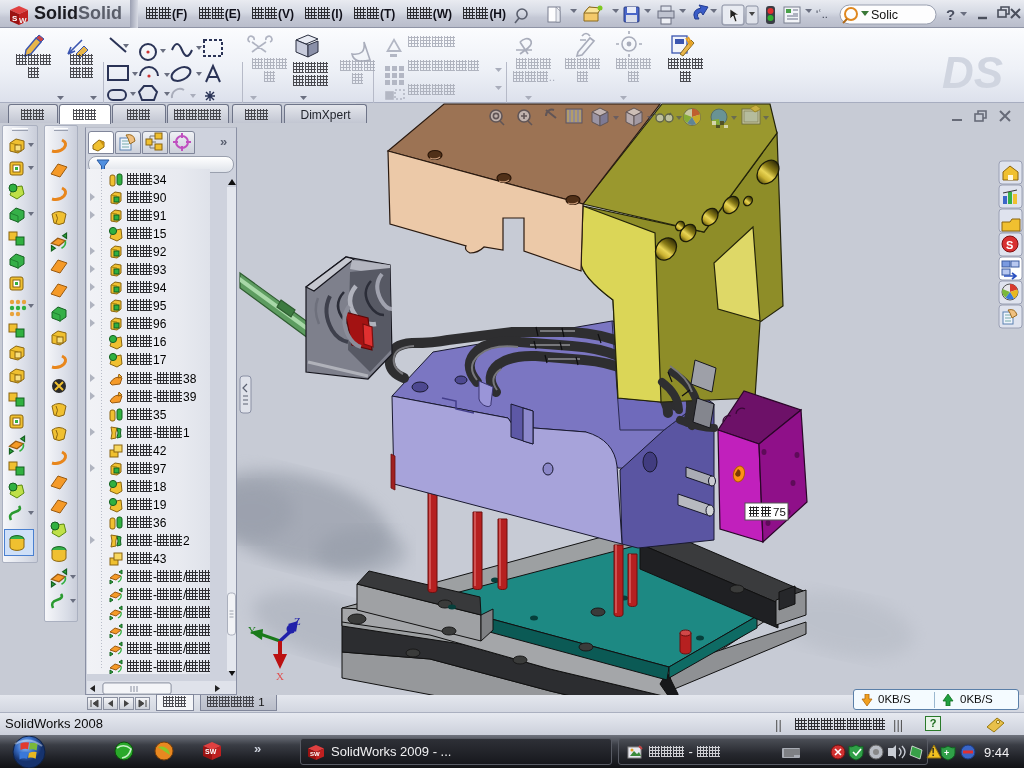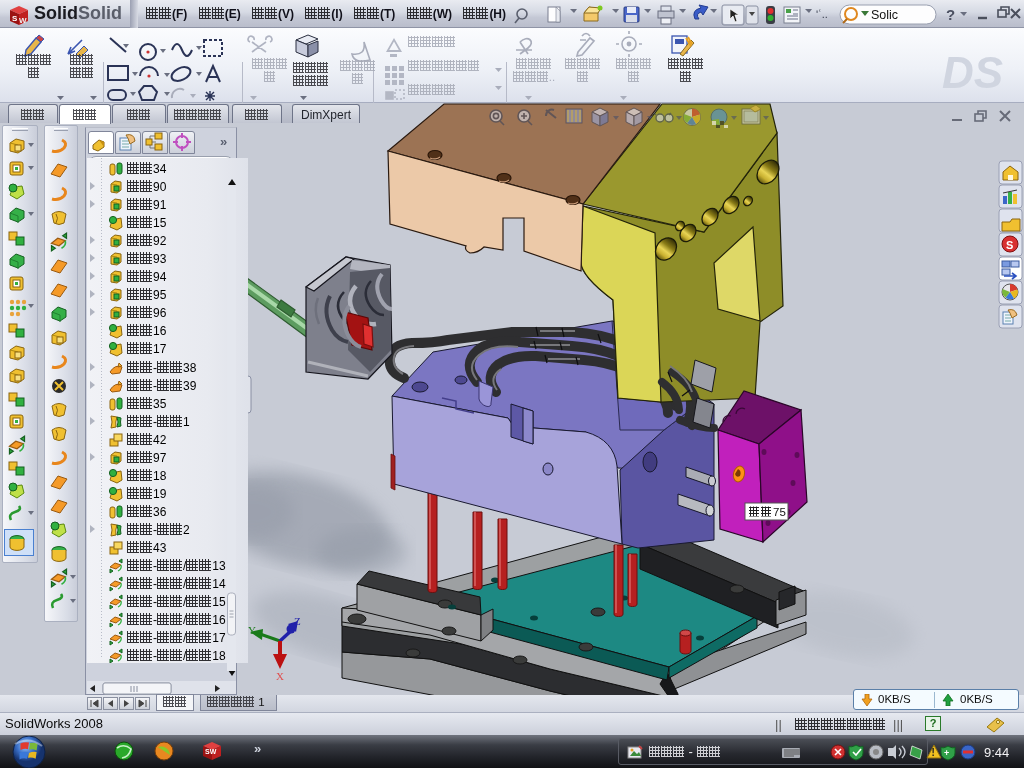--- a/index.html
+++ b/index.html
@@ -18,21 +18,21 @@
 .tlab{position:absolute;font-size:11.5px;color:#1c2030;text-align:center;line-height:13px}
 .tlabg{color:#a9adbb}
 
 #tabrow{left:0;top:103px;width:356px;height:20px;z-index:2;background:linear-gradient(#ccd0da,#b4b8c6)}
 .tab{position:absolute;top:1px;height:19px;background:linear-gradient(#e4e6ec,#c2c6d2);border:1px solid #6e7488;border-bottom:none;border-radius:3px 3px 0 0;font-size:12px;color:#23262e;text-align:center;padding-top:3px}
 .tabact{background:#fff;height:20px;z-index:3}
 
 #fmp{left:85px;top:127px;width:152px;height:568px;background:#ced2dd;border:1px solid #8a90a4;border-top:1px solid #b9bdc9}
 .ftab{position:absolute;top:3px;width:26px;height:23px;border:1px solid #80869a;border-radius:3px 3px 0 0;background:linear-gradient(#eff1f5,#ccd0da)}
 #filterbox{position:absolute;left:2px;top:28px;width:146px;height:17px;border:1px solid #9aa0ae;border-radius:8px;background:linear-gradient(#fff,#dfe3ea)}
-#tree{position:absolute;left:1px;top:30px;width:161px;height:505px;background:linear-gradient(90deg,#f1f2f6,#e8eaf0 75%,#dfe2ea);overflow:hidden}
+#tree{position:absolute;left:1px;top:41px;width:123px;height:505px;background:linear-gradient(90deg,#f1f2f6,#e8eaf0 75%,#dfe2ea);overflow:hidden}
 .trow{position:absolute;left:0;width:149px;height:18px;font-size:12px;color:#000;white-space:nowrap}
 .exp{position:absolute;left:3px;top:4px;width:0;height:0;border:4px solid transparent;border-left:5px solid #b0b4c0}
 .ticon{position:absolute;left:21px;top:1px;width:16px;height:16px}
 .tlabel{position:absolute;left:40px;top:2px}
 #hscr{position:absolute;left:1px;top:553px;width:149px;height:13px;background:#dfe2ea}
 
 #bstrip{left:0;top:695px;width:1024px;height:17px;background:linear-gradient(#e4e7ee,#d2d6e0)}
 #status{left:0;top:712px;width:1024px;height:23px;background:linear-gradient(#e6e9f0,#ccd0db);border-top:1px solid #aab0c0;font-size:13px;color:#0a0a0a}
 #taskbar{left:0;top:735px;width:1024px;height:33px;background:linear-gradient(#70747e,#3a3d45 30%,#23252b 65%,#111215)}
 .tbtn{position:absolute;top:3px;height:27px;background:linear-gradient(#4a4d55,#26282e 60%,#1a1b20);border:1px solid #585b64;border-radius:3px;color:#f0f0f2;font-size:13px;padding:5px 8px 0 30px;white-space:nowrap}
@@ -328,21 +328,21 @@
  <div class="tlab tlabg" style="left:610px;top:30px;width:48px"><span class="hg"></span><span class="hg"></span><span class="hg"></span><br><span class="hg"></span></div>
  <div class="tlab" style="left:662px;top:30px;width:48px"><span class="h"></span><span class="h"></span><span class="h"></span><br><span class="h"></span></div>
 </div>
 <span class="abs" style="left:942px;top:48px;font-size:44px;font-style:italic;font-weight:bold;color:#d0d5e0;z-index:1">DS</span>
 <div class="abs" id="tabrow">
  <div class="tab" style="left:8px;width:50px"><span class="h"></span><span class="h"></span></div>
  <div class="tab tabact" style="left:59px;width:52px"><span class="h"></span><span class="h"></span></div>
  <div class="tab" style="left:112px;width:54px"><span class="h"></span><span class="h"></span></div>
  <div class="tab" style="left:167px;width:62px"><span class="h"></span><span class="h"></span><span class="h"></span><span class="h"></span></div>
  <div class="tab" style="left:232px;width:50px"><span class="h"></span><span class="h"></span></div>
- <div class="tab" style="left:292px;width:68px">DimXpert</div>
+ <div class="tab" style="left:284px;width:83px">DimXpert</div>
 </div>
 <svg class="abs" id="view" style="left:0;top:103px" width="1024" height="609" viewBox="0 103 1024 609">
 <defs>
  <pattern id="hz" width="3" height="3" patternUnits="userSpaceOnUse">
         <rect width="3" height="3" fill="#fff"></rect>
         <path d="M0,.5 h3 M.5,0 v3" stroke="#222" stroke-width="1"></path>
       </pattern>
  <filter id="blur8">
         <feGaussianBlur stdDeviation="8"></feGaussianBlur>
       </filter>
@@ -1070,20 +1070,28 @@
       <path d="M44,6 a9,9 0 0,1 12,8" fill="#8ac828"></path>
       <circle cx="50" cy="10" r="9" fill="none" stroke="#7a4008"></circle>
   <g transform="translate(88,0)">
         <polygon points="10,1 19,5 10,9 1,5" fill="#e04040"></polygon>
         <polygon points="1,5 10,9 10,19 1,15" fill="#9b1212"></polygon>
         <polygon points="10,9 19,5 19,15 10,19" fill="#c02020"></polygon>
         <text x="3" y="13" font-size="7" fill="#fff" font-weight="bold">SW</text>
       </g>
   <text x="140" y="12" font-size="13" fill="#cdd2dc" font-weight="bold">»</text>
  </svg>
+ <div class="tbtn" style="left:300px;width:312px;background:linear-gradient(#2e3037,#17181d)">
+  <svg class="abs" style="left:6px;top:5px" width="18" height="18">
+        <polygon points="9,1 17,4.5 9,8 1,4.5" fill="#e04040"></polygon>
+        <polygon points="1,4.5 9,8 9,16 1,12.5" fill="#9b1212"></polygon>
+        <polygon points="9,8 17,4.5 17,12.5 9,16" fill="#c02020"></polygon>
+        <text x="3" y="12" font-size="6" fill="#fff" font-weight="bold">SW</text>
+      </svg>
+  SolidWorks 2009 - ...</div>
  <div class="tbtn" style="left:618px;width:310px">
   <svg class="abs" style="left:7px;top:5px" width="18" height="18">
         <rect x="2" y="3" width="13" height="11" fill="#e8e8f0" stroke="#888"></rect>
         <path d="M4,12 l4,-5 3,3 2,-2 2,4z" fill="#3a8a3a"></path>
         <circle cx="6" cy="6" r="1.5" fill="#e0a020"></circle>
         <path d="M13,2 l3,3" stroke="#c04040" stroke-width="2"></path>
       </svg>
   <span class="hw"></span><span class="hw"></span><span class="hw"></span> - <span class="hw"></span><span class="hw"></span></div>
  <svg class="abs" style="left:780px;top:10px" width="48" height="16">
       <rect x="2" y="3" width="18" height="10" rx="1" fill="#a8acb4"></rect>

